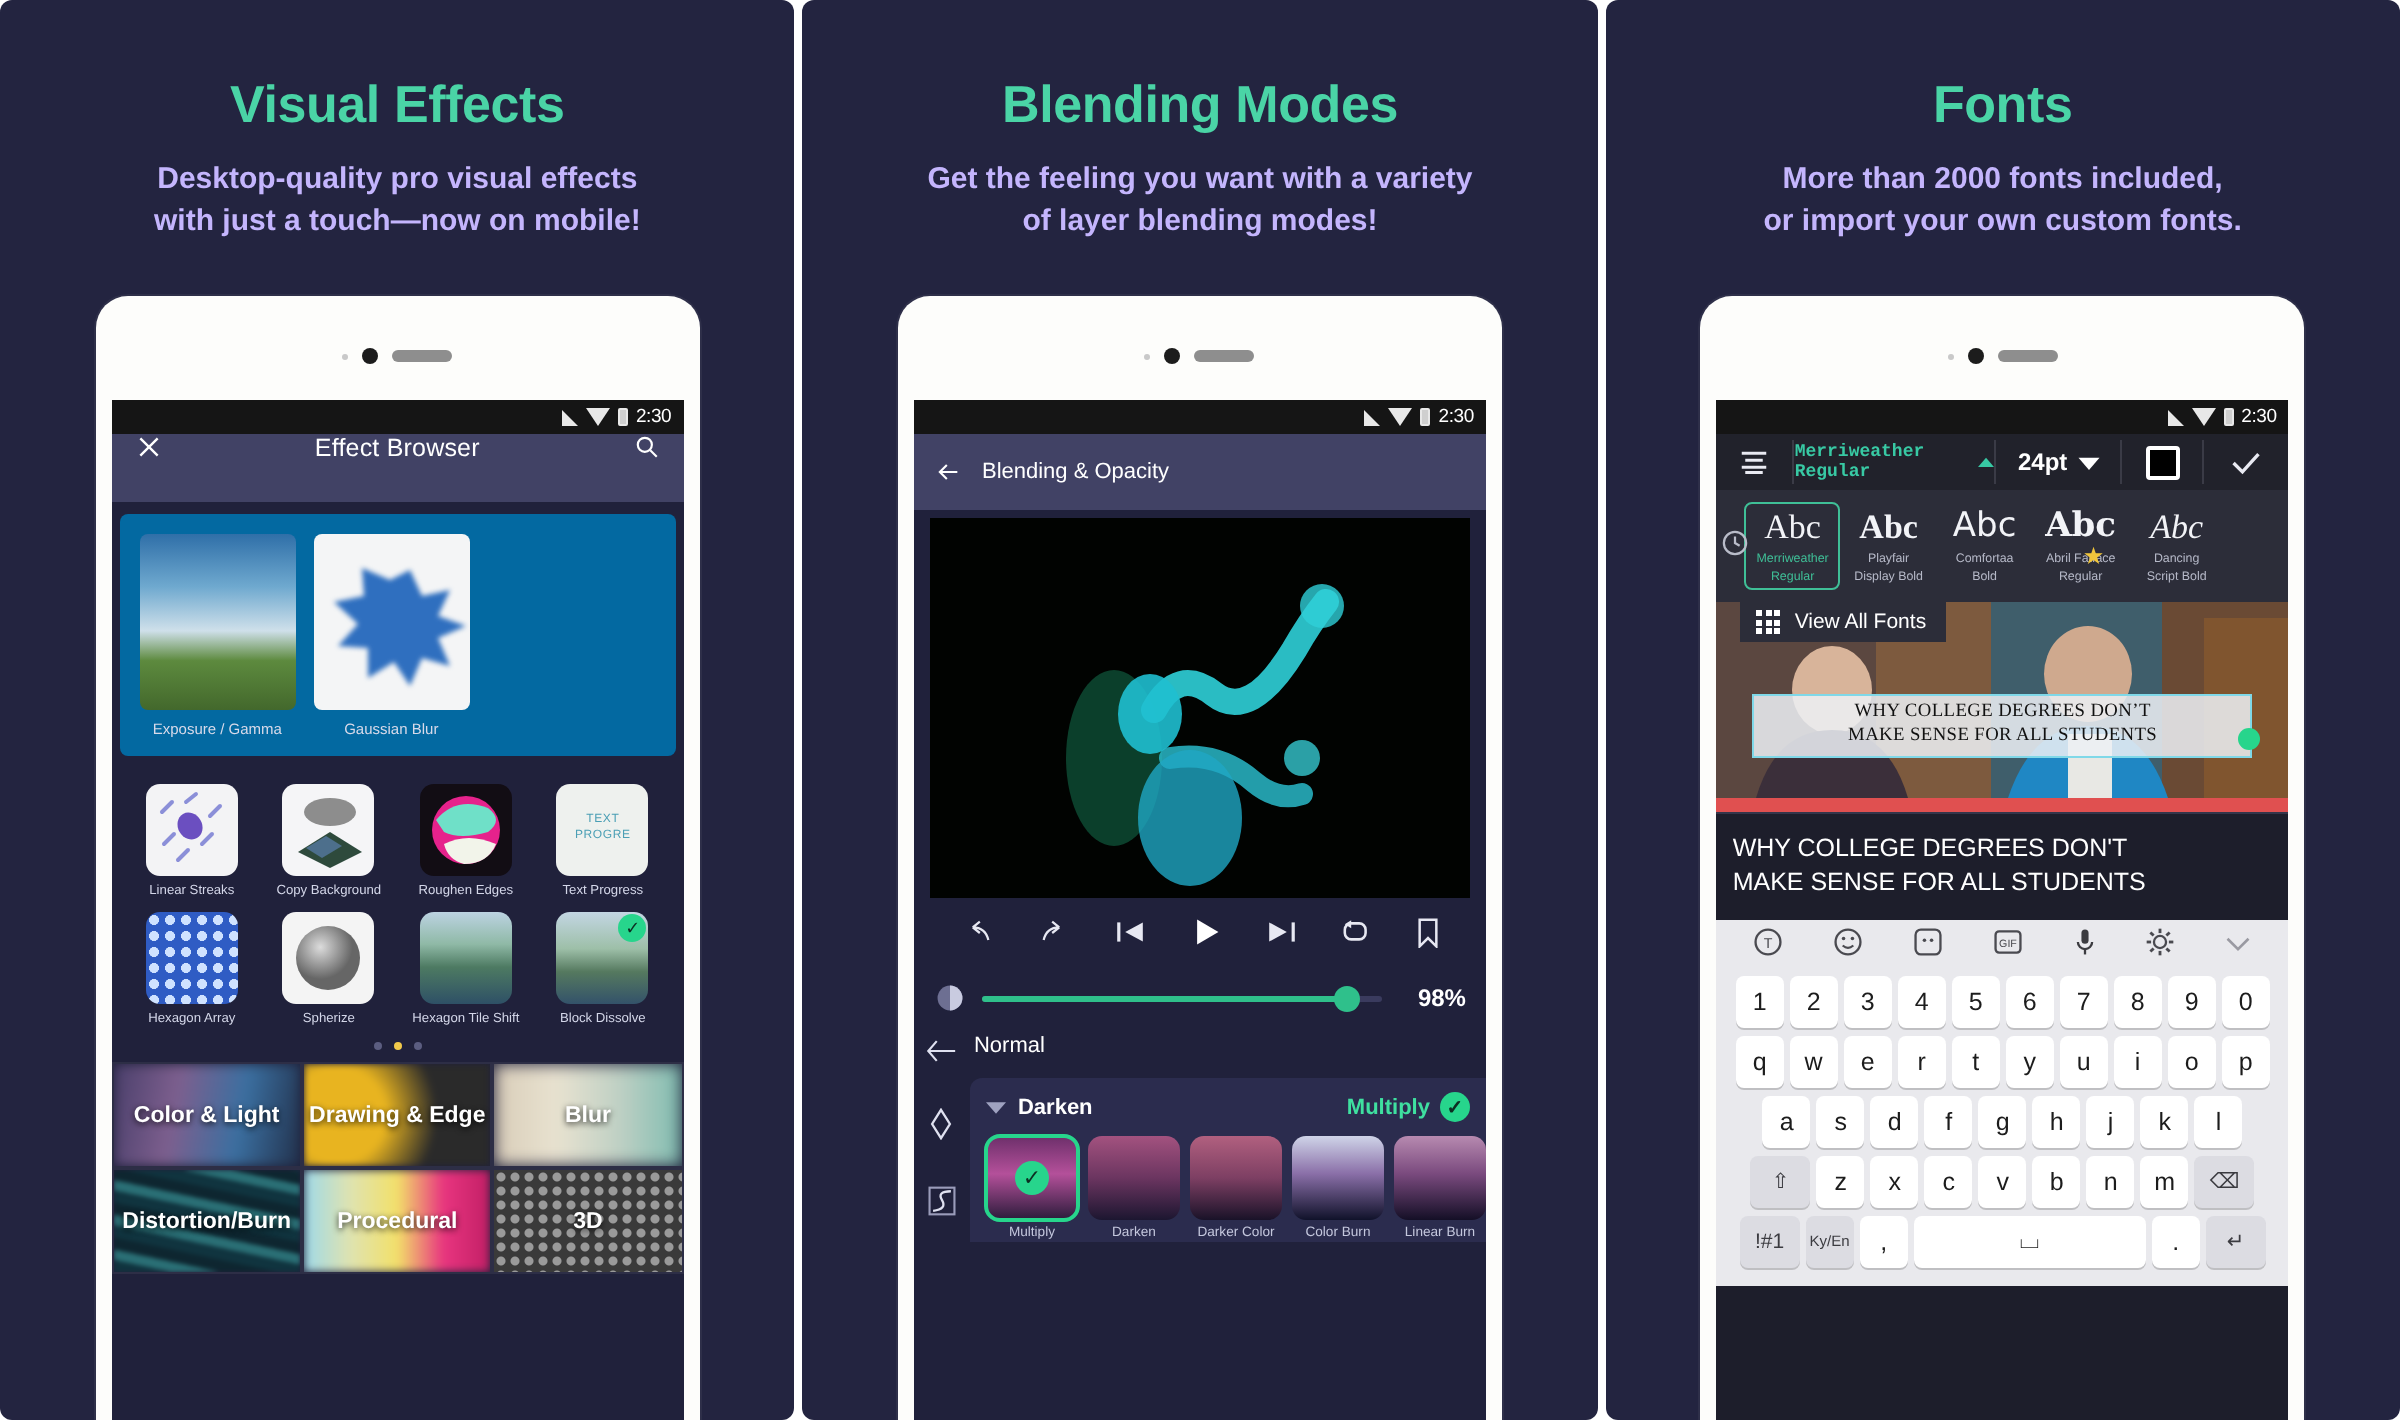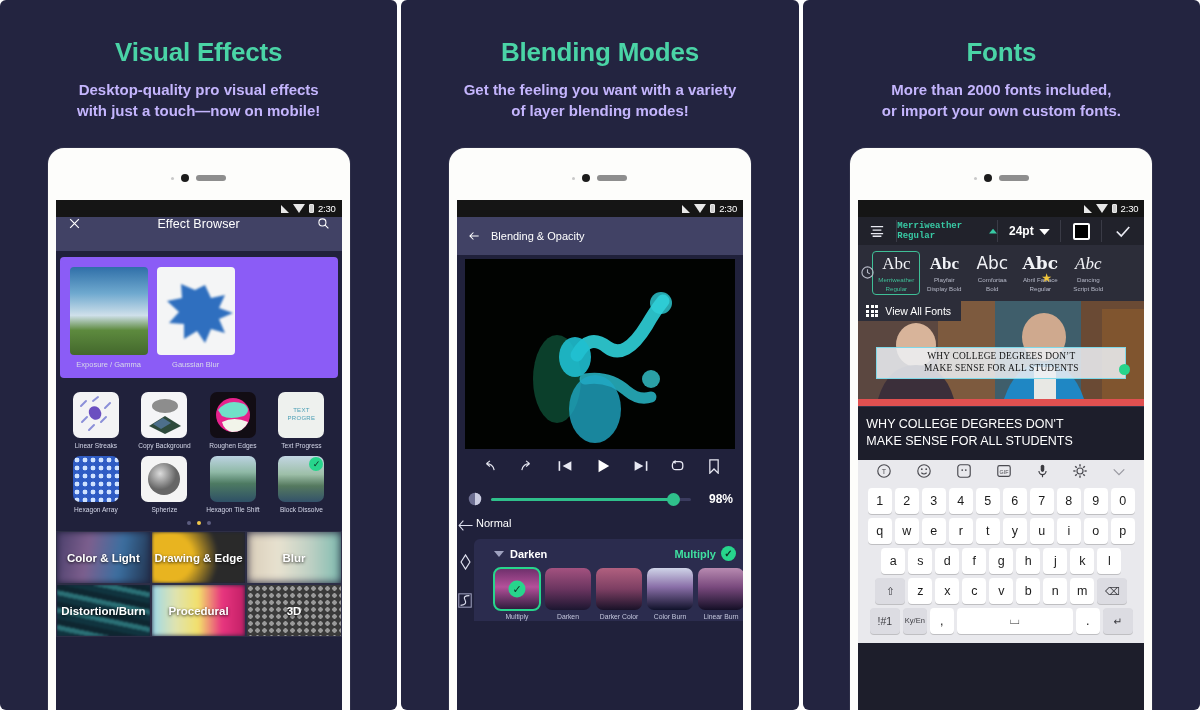--- a/index.html
+++ b/index.html
@@ -92,21 +92,21 @@
   .appbar1 {
     height: 34px; background: #414265;
     display: flex; align-items: flex-start;
     padding: 0 12px;
     color: #fff;
   }
   .appbar1 .title { flex: 1; text-align: center; font-size: 12.5px; letter-spacing: .1px; }
   .ic { display: inline-block; line-height: 0; }
   .eff-scroll { background: #20213b; }
   .eff-row-top {
-    background: #8b5cf6;
+    background: #0369a1;
     padding: 10px 10px 8px 10px;
     display: flex; gap: 9px;
     border-radius: 4px;
     margin: 6px 4px 0 4px;
   }
   .eff-big { width: 78px; }
   .eff-big .thumb {
     width: 78px; height: 88px; border-radius: 4px; overflow: hidden; position: relative;
   }
   .eff-big .cap {
@@ -186,21 +186,21 @@
   .slider .fill { position: absolute; left: 0; top: 0; bottom: 0; width: 90%; background: #2fc08b; border-radius: 2px; }
   .slider .knob { position: absolute; left: 88%; top: -5px; width: 13px; height: 13px; border-radius: 50%; background: #2fc08b; }
   .op-val { color: #fff; font-size: 12px; font-weight: bold; min-width: 34px; text-align: right; }
   .bm-wrap { display: flex; }
   .bm-rail {
     width: 42px; display: flex; flex-direction: column; align-items: center;
     gap: 22px; padding-top: 6px; color: #dfe1f0;
   }
   .bm-main { flex: 1; }
   .bm-normal { color: #fff; font-size: 11px; padding: 4px 0 10px 2px; }
-  .bm-card { background: #2b2c4e; border-radius: 6px 0 0 0; padding: 7px 0 0 20px; }
+  .bm-card { background: #2b2c4e; border-radius: 6px 0 0 0; padding: 7px 0 0 8px; }
   .bm-head { display: flex; align-items: center; gap: 6px; color: #fff; font-size: 11px; font-weight: bold; }
   .bm-head .sel { margin-left: auto; color: #3fe0a0; font-weight: bold; display: flex; align-items: center; gap: 5px; padding-right: 8px; }
   .check {
     width: 15px; height: 15px; border-radius: 50%; background: #27d58c;
     display: flex; align-items: center; justify-content: center; color: #0c2e22; font-size: 10px; font-weight: bold;
   }
   .bm-list { display: flex; gap: 5px; margin-top: 7px; }
   .bm-item { width: 46px; }
   .bm-item .tile { width: 46px; height: 42px; border-radius: 7px; overflow: hidden; position: relative; }
   .bm-item.active .tile { outline: 2px solid #27d58c; outline-offset: -1px; }
@@ -218,21 +218,21 @@
   .swatch { width: 17px; height: 17px; background: #000; border: 2px solid #fff; border-radius: 2px; }
   .font-strip { height: 56px; background: #2c2d39; display: flex; align-items: center; padding-left: 14px; position: relative; }
   .clock-ic { position: absolute; left: 3px; top: 20px; color: #b9bcc9; }
   .font-card { width: 48px; text-align: center; }
   .font-card .abc { font-size: 17px; color: #f2f3f7; line-height: 1.15; }
   .font-card .fl { font-size: 6.2px; color: #b6b9c8; line-height: 1.15; margin-top: 2px; }
   .font-card.sel { border: 1px solid #3fbf97; border-radius: 4px; padding: 2px 0; }
   .font-card.sel .fl { color: #3fbf97; }
   .star { position: absolute; left: 183px; top: 26px; color: #f0c53c; font-size: 12px; }
   .viewall {
-    position: absolute; left: 0; top: 56px; background: #2c2d39;
+    position: absolute; left: 12px; top: 56px; background: #2c2d39;
     display: flex; align-items: center; gap: 7px;
     padding: 4px 10px 4px 8px; color: #fff; font-size: 10.5px; z-index: 4;
   }
   .grid9 { display: grid; grid-template-columns: repeat(3,3px); grid-template-rows: repeat(3,3px); gap: 1.5px; }
   .grid9 i { background: #fff; display: block; }
   .photo { height: 98px; position: relative; overflow: hidden; }
   .cap-overlay {
     position: absolute; left: 18px; right: 18px; top: 46px;
     background: rgba(236,240,244,.86);
     border: 1px solid #7fd8e8;

